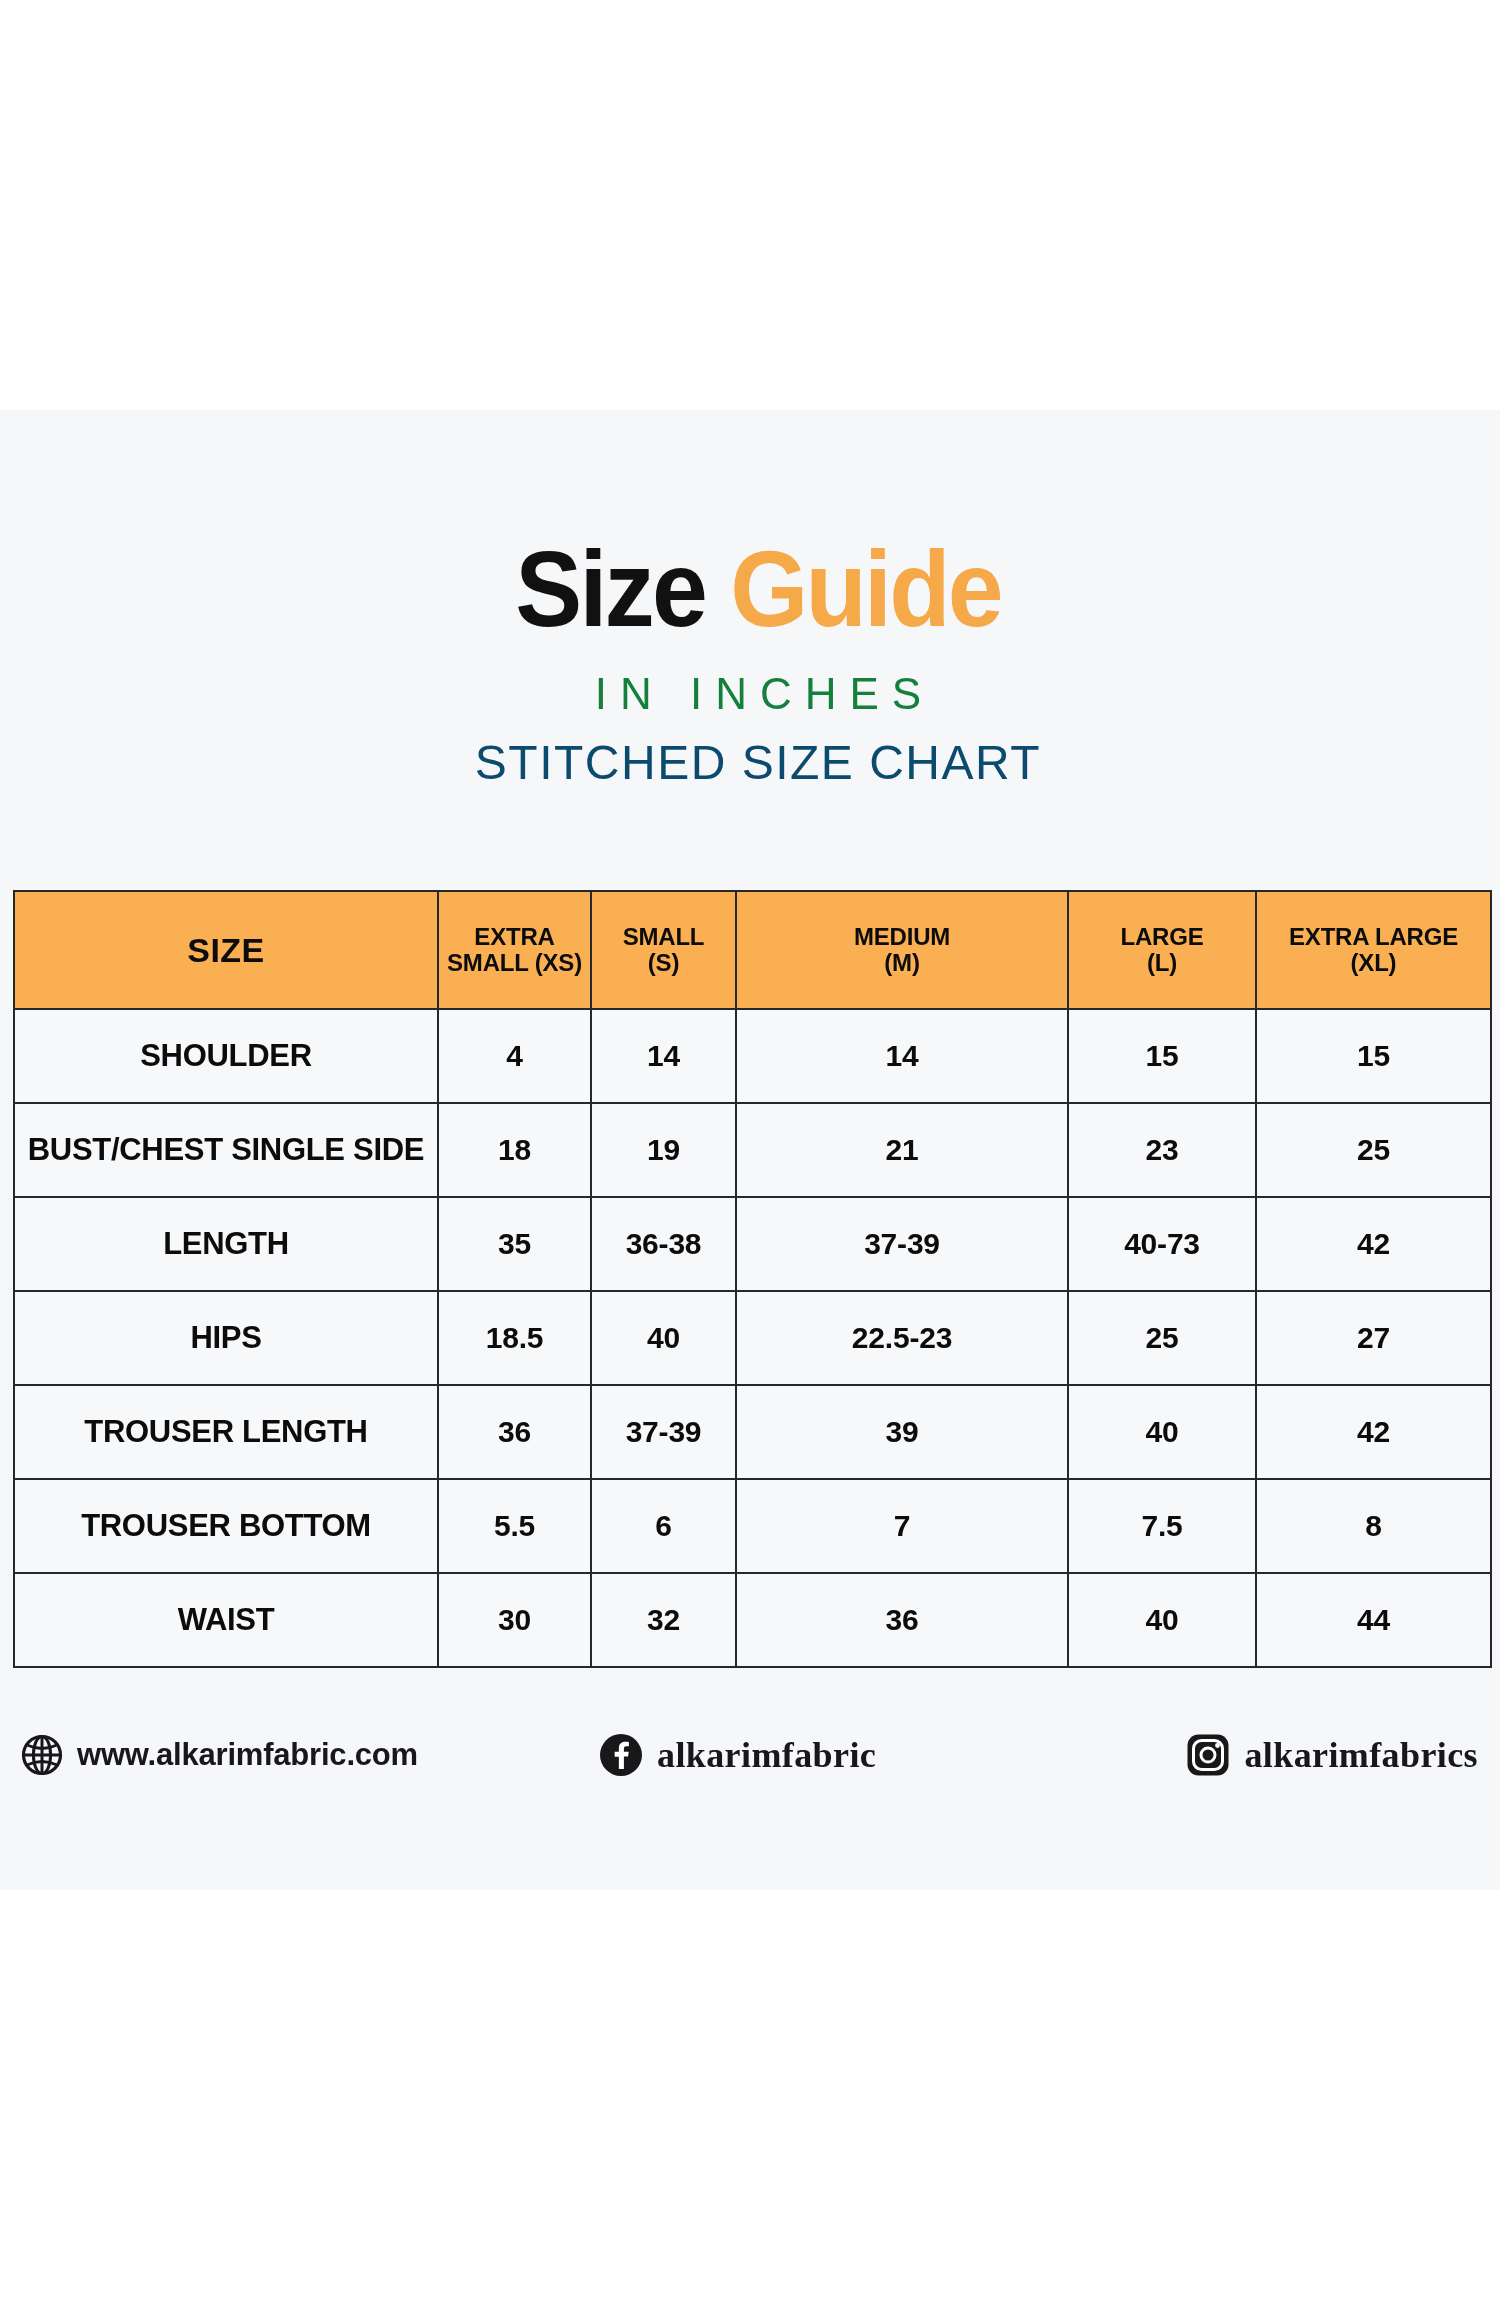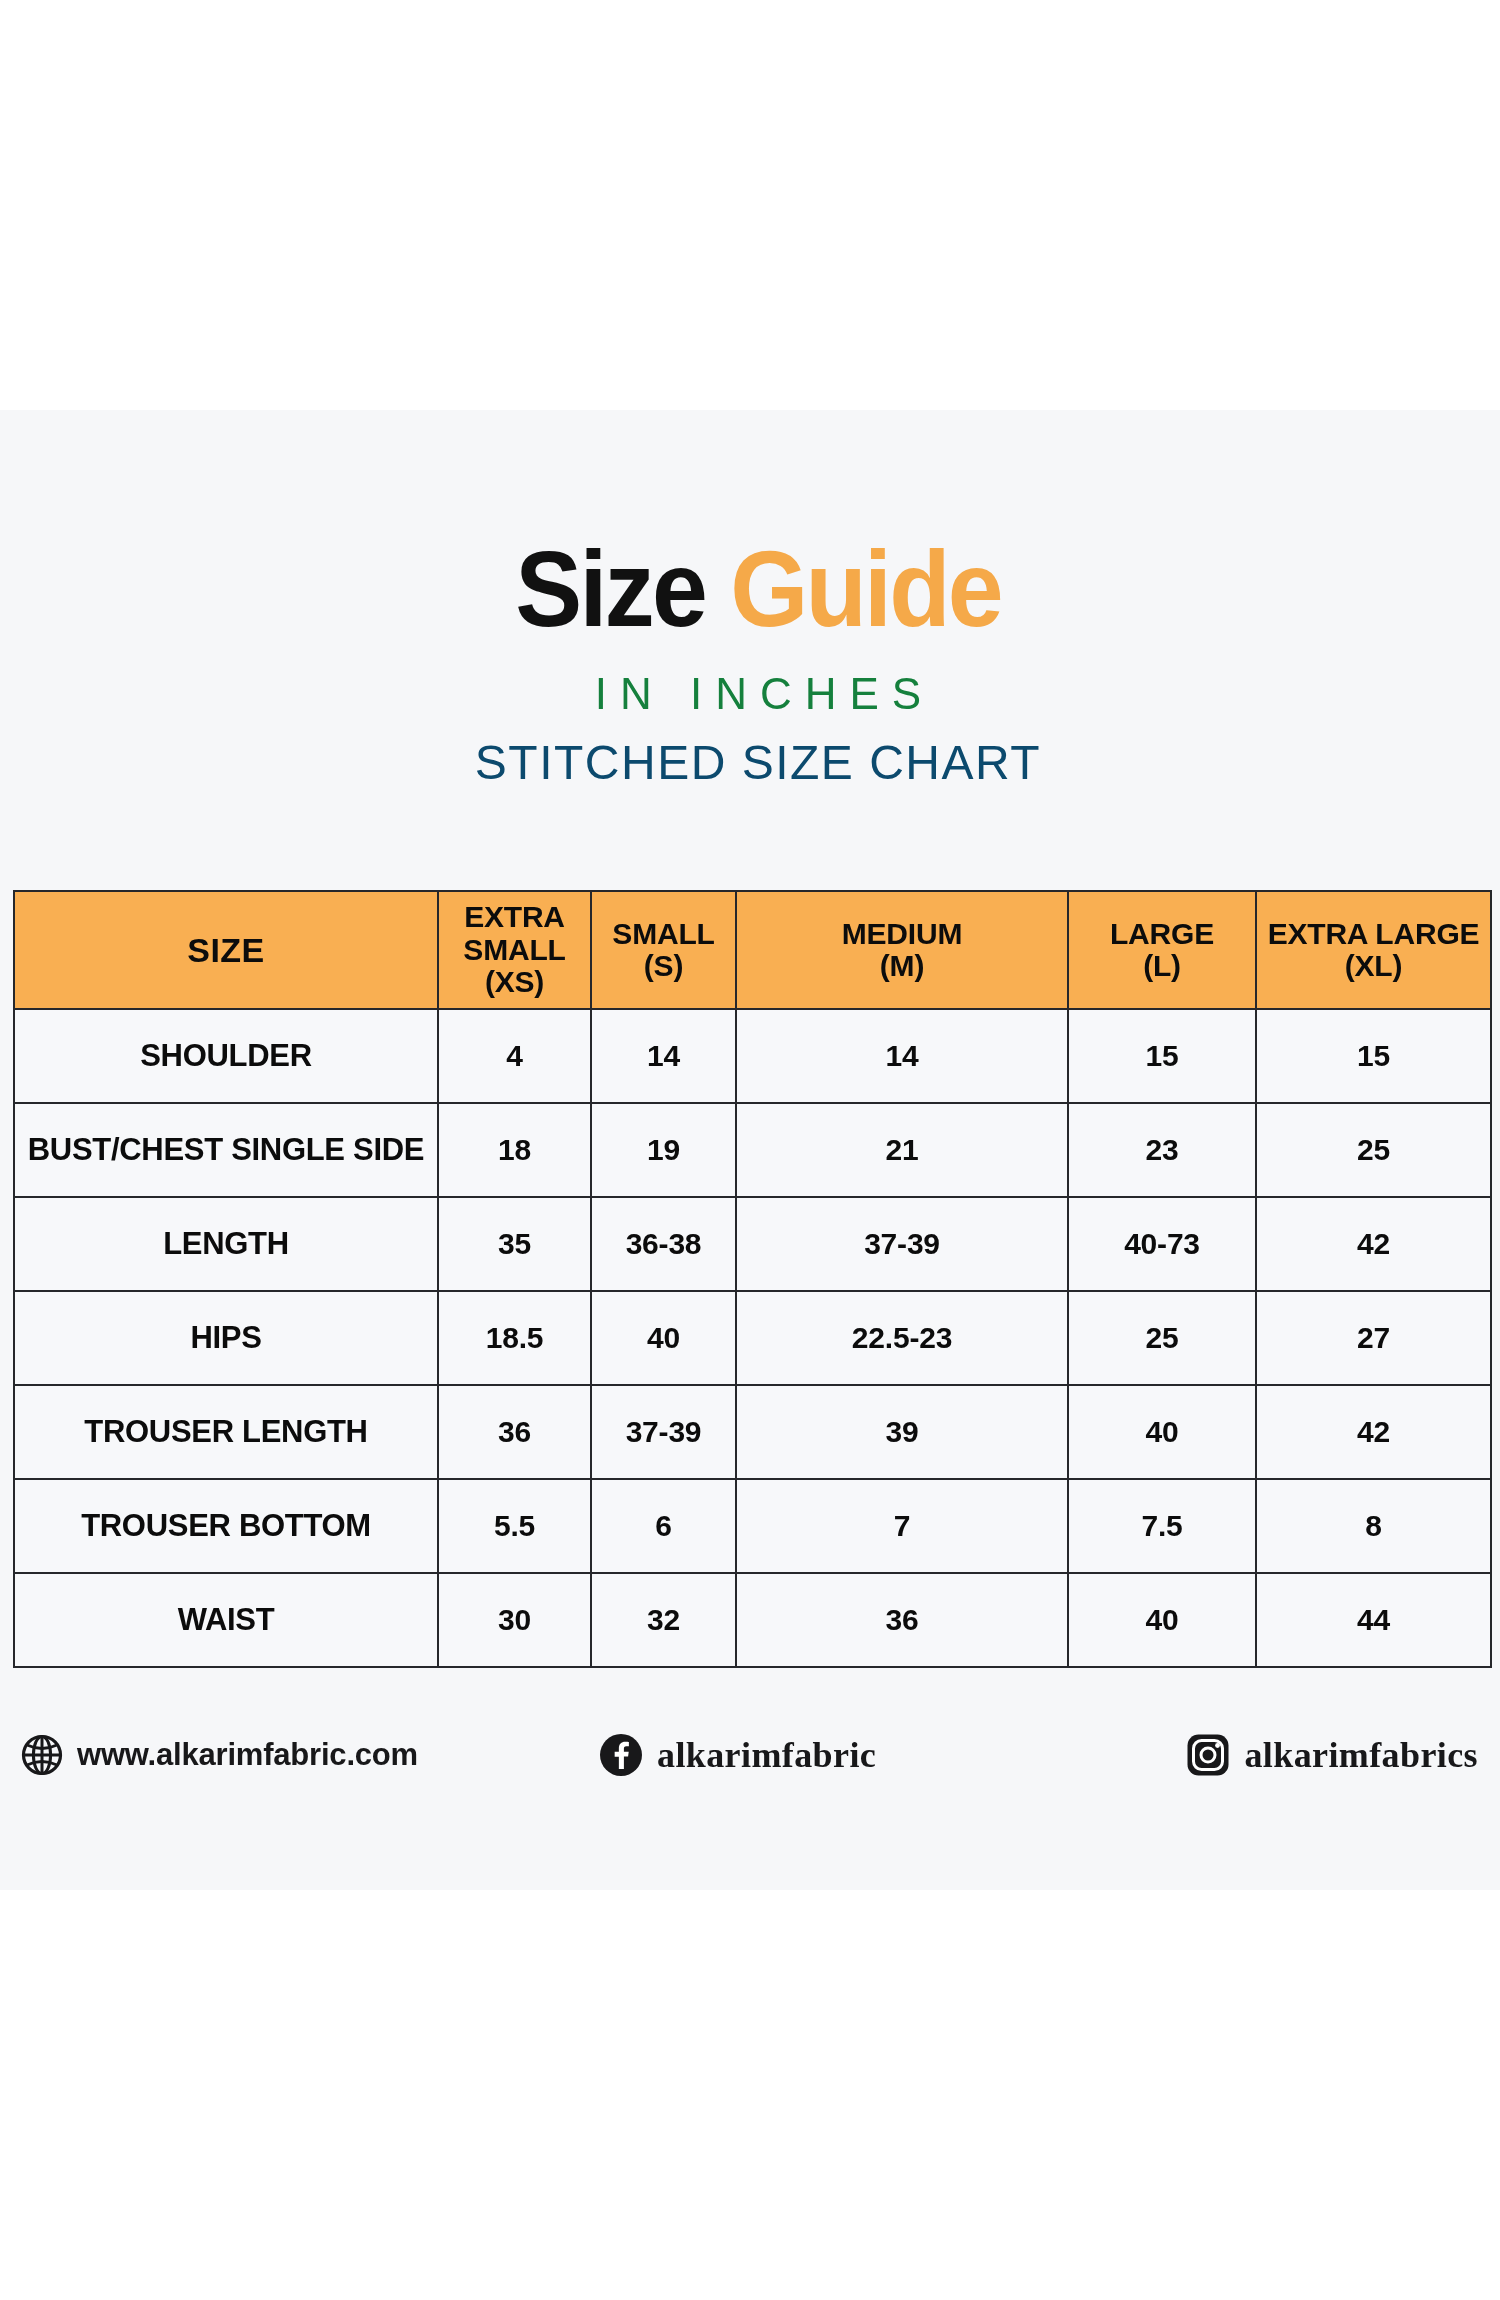--- a/index.html
+++ b/index.html
@@ -89,21 +89,21 @@
     border: 2px solid #26272b;
     text-align: center;
     vertical-align: middle;
     color: #0c0c0c;
     font-family: "Liberation Sans", sans-serif;
     font-weight: bold;
   }
   .size-table thead th {
     background: #f9af52;
     height: 108px;
-    font-size: 30px;
+    font-size: 24px;
     line-height: 1.08;
     letter-spacing: -0.2px;
     padding: 4px 6px;
   }
   .size-table thead th.col-label {
     font-size: 34px;
     letter-spacing: 0.5px;
   }
   .size-table tbody td {
     height: 88px;

